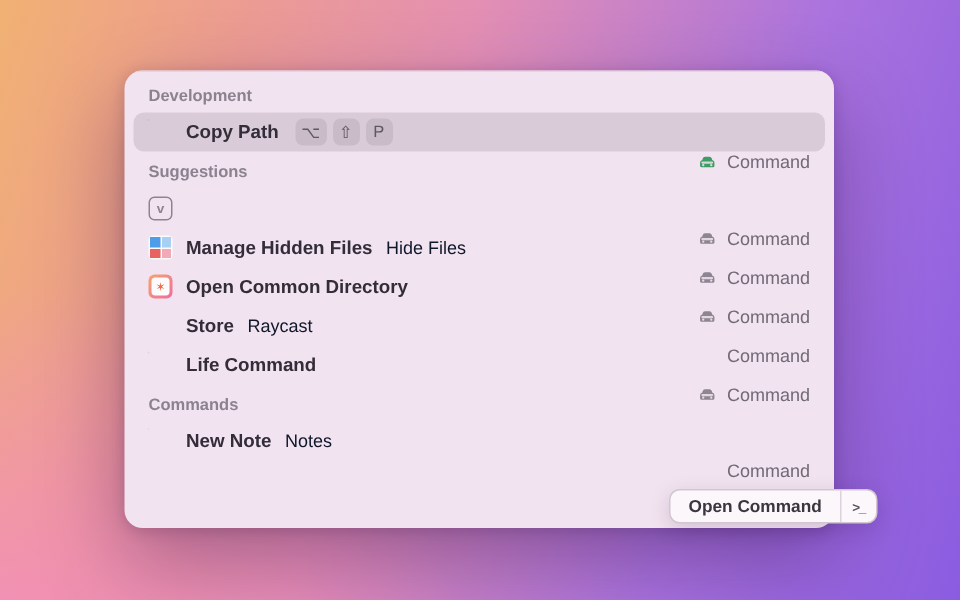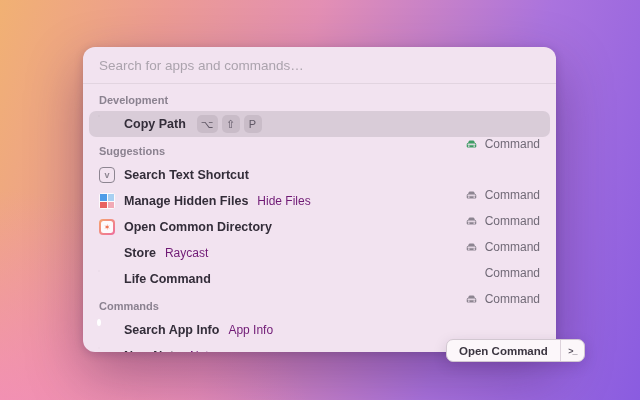--- a/index.html
+++ b/index.html
@@ -46,21 +46,21 @@
   .row {
     height: 26px;
     margin: 0 6px;
     padding: 0 10px;
     border-radius: 7px;
     display: flex; align-items: center;
     cursor: default;
   }
   .row.selected { background: #d9ccd8; }
   .row-title { font-size: 12.5px; font-weight: 600; color: #332d39; white-space: nowrap; }
-  .row-subtitle { font-size: 12px; color: #701a75; margin-left: 9px; white-space: nowrap; }
+  .row-subtitle { font-size: 12px; color: #0f172a; margin-left: 9px; white-space: nowrap; }
   .row-left-icon { width: 16px; height: 16px; margin-right: 9px; flex: 0 0 auto; position: relative; }
   .row-right { margin-left: auto; display: flex; align-items: center; gap: 7px; margin-top: 40px; }
   .row-type { font-size: 12px; color: #716a77; }
   .keys { display: flex; gap: 4px; margin-left: 11px; }
   .key {
     min-width: 18px; height: 18px; padding: 0 4px;
     background: #c9bcc8; border-radius: 5px;
     display: flex; align-items: center; justify-content: center;
     font-size: 11px; color: #5f5765;
   }
@@ -107,21 +107,20 @@
     position: absolute;
     left: 446px; top: 326px;
     height: 23px;
     display: flex; align-items: stretch;
     background: #fcf7fa;
     border: 1px solid #d2c7d1;
     border-radius: 7px;
     box-shadow: 0 4px 14px rgba(40,10,60,.15);
     overflow: hidden;
     z-index: 5;
-    margin-top: 13px;
   }
   .action-label {
     display: flex; align-items: center;
     padding: 0 12px;
     font-size: 11.5px; font-weight: 600; color: #3b3540;
     white-space: nowrap;
   }
   .action-key {
     width: 24px;
     border-left: 1px solid #ddd2db;
@@ -150,23 +149,20 @@
   <symbol id="sym-clock" viewBox="0 0 16 16">
     <circle cx="8" cy="8" r="4.6" fill="none" stroke="#8d8591" stroke-width="1.4"></circle>
     <path d="M8 5.6 V8 l1.8 1.2" fill="none" stroke="#8d8591" stroke-width="1.2" stroke-linecap="round"></path>
   </symbol>
 </svg>
 
 <div class="stage">
 
   <div class="launcher">
 
-    <div class="search-bar">
-      <input class="search-input" type="text" placeholder="Search for apps and commands…" style="">
-    </div>
     <div class="divider"></div>
 
     <div class="list">
 
       <div class="section-header">Development</div>
 
       <div class="row selected">
         <span class="row-left-icon">
           <span class="ic-box ic-white"><span class="ic-center">
                 <svg width="13" height="13">
@@ -187,21 +183,20 @@
           <span class="row-type">Command</span>
         </span>
       </div>
 
       <div class="section-header">Suggestions</div>
 
       <div class="row">
         <span class="row-left-icon">
           <span class="ic-outline">v</span>
         </span>
-        <span class="row-title">Search Text Shortcut</span>
         <span class="row-right">
           <svg class="dev-gray" width="13" height="13">
               <use href="#sym-device"></use>
             </svg>
           <span class="row-type">Command</span>
         </span>
       </div>
 
       <div class="row">
         <span class="row-left-icon">
@@ -264,35 +259,20 @@
         <span class="row-right">
           <svg class="dev-gray" width="13" height="13">
               <use href="#sym-device"></use>
             </svg>
           <span class="row-type">Command</span>
         </span>
       </div>
 
       <div class="section-header">Commands</div>
 
-      <div class="row">
-        <span class="row-left-icon">
-          <span class="ic-box ic-red"><span class="ic-center">
-                <span class="ic-ring"></span>
-              </span></span>
-        </span>
-        <span class="row-title">Search App Info</span>
-        <span class="row-subtitle">App Info</span>
-        <span class="row-right">
-          <svg class="dev-gray" width="13" height="13">
-              <use href="#sym-device"></use>
-            </svg>
-          <span class="row-type">Command</span>
-        </span>
-      </div>
 
       <div class="row">
         <span class="row-left-icon">
           <span class="ic-box ic-note"><span class="bar"></span></span>
         </span>
         <span class="row-title">New Note</span>
         <span class="row-subtitle">Notes</span>
         <span class="row-right">
           <span class="row-type">Command</span>
         </span>

